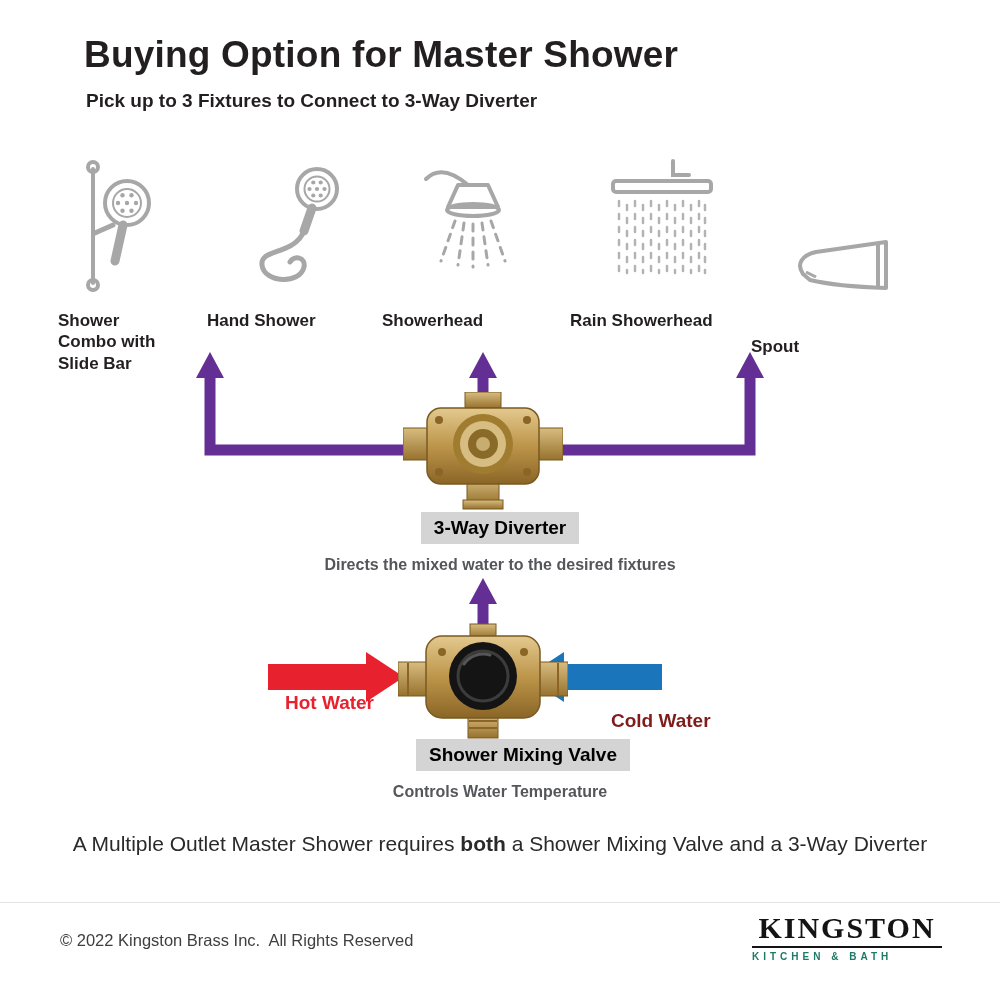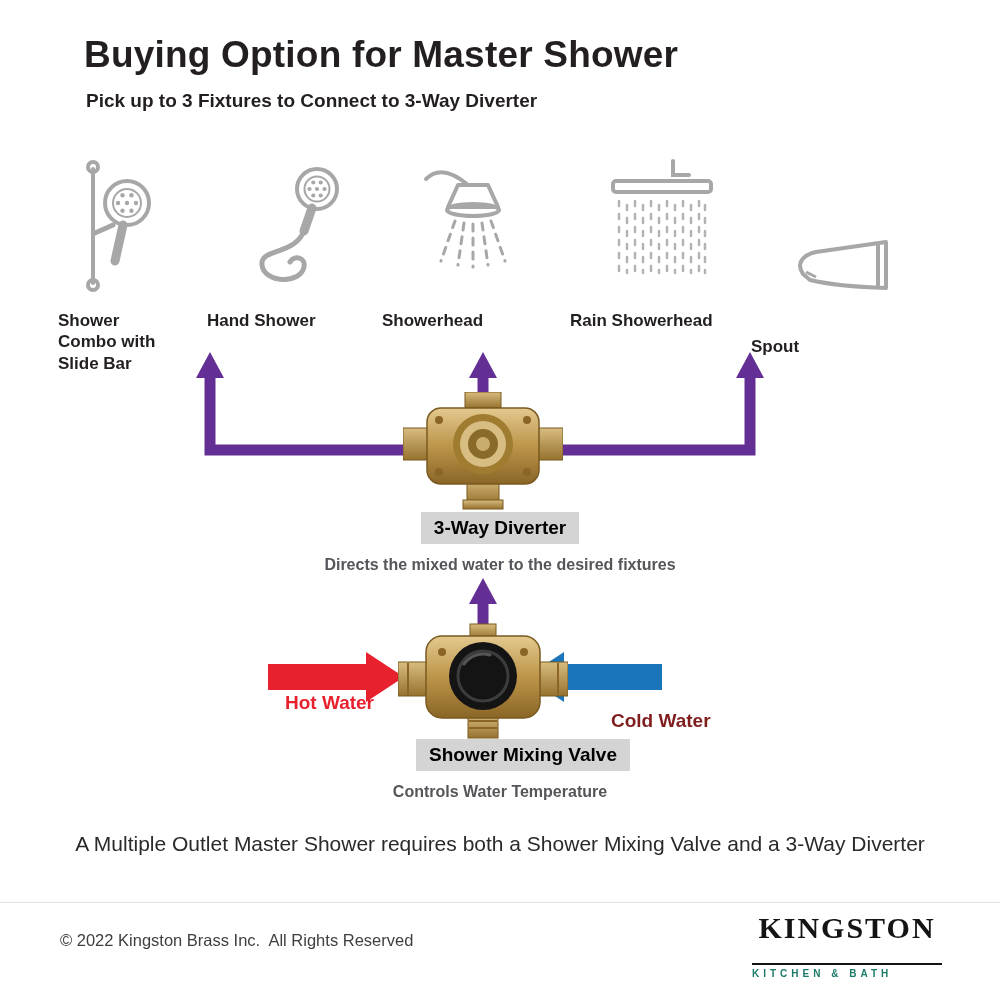--- a/index.html
+++ b/index.html
@@ -28,26 +28,26 @@
   #diverter-chip-wrap{left:0;right:0;top:512px;text-align:center;}
   #mixer-chip-wrap{left:0;right:0;top:739px;text-align:center;padding-left:46px;}
   .caption{left:0;right:0;text-align:center;font-size:16px;font-weight:bold;color:#55565a;}
   #diverter-caption{top:556px;}
   #mixer-caption{top:783px;}
   
   #hot-label{left:262px;top:692px;font-size:19px;font-weight:bold;color:#e8212e;margin-left:23px;}
   #cold-label{left:611px;top:710px;font-size:19px;font-weight:bold;color:#7f1d1d;}
   
   #summary{left:0;right:0;top:832px;text-align:center;font-size:21px;color:#2a2a2a;font-weight:400;}
-  #summary b{font-weight:normal;}
+  #summary b{font-weight:bold;}
   
   #footer-rule{left:0;right:0;top:902px;height:1px;background:#e3e3e3;}
   #copyright{left:60px;top:931px;font-size:16.5px;color:#3f3f3f;white-space:pre;}
   #brand{right:58px;top:911px;width:190px;}
-  #brand-name{font-family:"Liberation Serif", serif;font-weight:bold;font-size:30px;letter-spacing:2px;color:#141414;border-bottom:2px solid #141414;padding-bottom:18px;text-align:center;}
+  #brand-name{font-family:"Liberation Serif", serif;font-weight:bold;font-size:30px;letter-spacing:2px;color:#141414;border-bottom:2px solid #141414;padding-bottom:1px;text-align:center;}
   #brand-sub{margin-top:3px;text-align:left;font-size:10px;font-weight:bold;letter-spacing:4px;color:#1b7a68;}
 </style>
 </head>
 <body>
 
 <div class="abs" id="title">Buying Option for Master Shower</div>
 <div class="abs" id="subtitle">Pick up to 3 Fixtures to Connect to 3-Way Diverter</div>
 
 <div class="abs fixture" id="fx0">
   <div class="icon-box">

